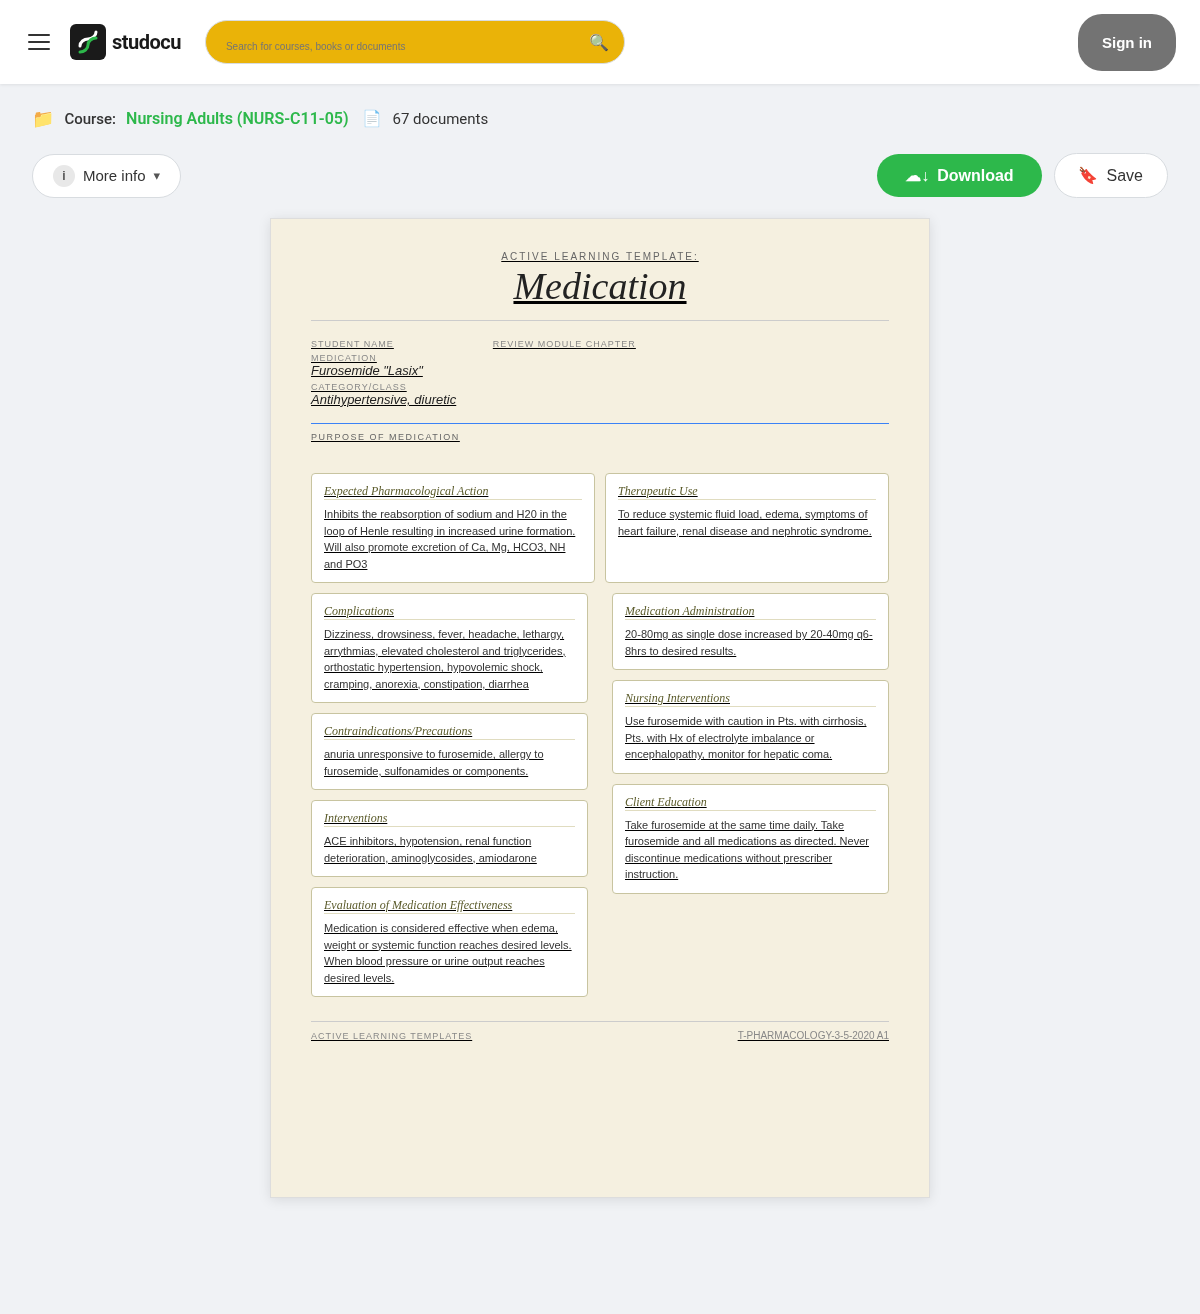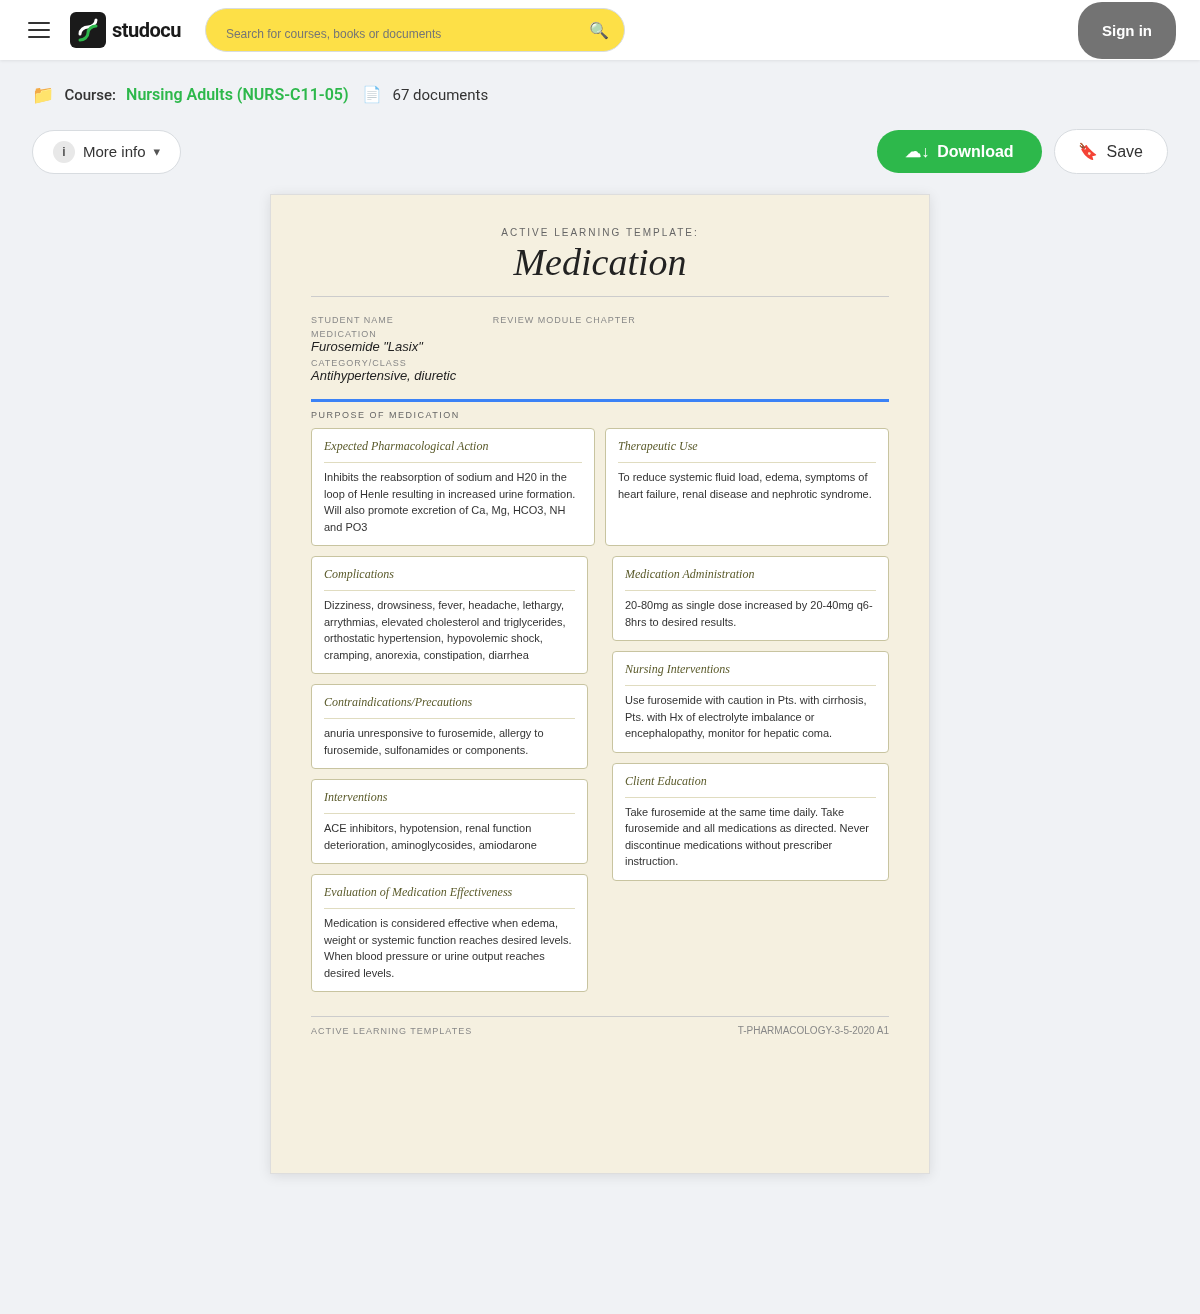--- a/index.html
+++ b/index.html
@@ -8,21 +8,21 @@
       background: #f0f2f5;
       min-height: 1314px;
     }
 
     
     .header {
       background: #fff;
       display: flex;
       align-items: center;
       padding: 0 24px;
-      height: 60px;
+      height: 84px;
       box-shadow: 0 1px 3px rgba(0,0,0,0.08);
       position: sticky;
       top: 0;
       z-index: 100;
       gap: 16px;
     }
 
     .hamburger-btn {
       background: none;
       border: none;
@@ -62,24 +62,24 @@
       flex: 1;
       max-width: 560px;
       position: relative;
     }
     .search-bar input {
       width: 100%;
       height: 44px;
       border: 1.5px solid #d8dce0;
       border-radius: 24px;
       padding: 8px 48px 0 20px;
-      font-size: 12px;
+      font-size: 10px;
       color: #555;
       outline: none;
-      background: #fde047;
+      background: #eab308;
     }
     .search-icon-wrap {
       position: absolute;
       right: 16px;
       top: 50%;
       transform: translateY(-50%);
       color: #888;
       font-size: 16px;
       pointer-events: none;
     }
@@ -200,20 +200,21 @@
       font-size: 16px;
       font-weight: 500;
       cursor: pointer;
     }
 
     
     .document-area {
       padding: 0 32px 40px;
       display: flex;
       justify-content: center;
+      text-decoration: underline;
     }
 
     .document-page {
       background: #f5f0e0;
       border: 1px solid #ddd;
       width: 660px;
       min-height: 980px;
       padding: 32px 40px;
       box-shadow: 0 2px 12px rgba(0,0,0,0.1);
       position: relative;
@@ -263,23 +264,23 @@
       color: #222;
       font-style: italic;
     }
 
     .doc-section-title {
       font-size: 9px;
       letter-spacing: 1.5px;
       text-transform: uppercase;
       color: #666;
       font-family: Arial, sans-serif;
-      margin-bottom: 4px;
+      margin-bottom: 27px;
       padding: 8px 0 4px;
-      border-top: 3px solid #3b82f6;
+      border-top: 1px solid #3b82f6;
     }
 
     .purpose-grid {
       display: grid;
       grid-template-columns: 1fr 1fr;
       gap: 10px;
       margin-bottom: 10px;
     }
 
     .doc-card {
@@ -288,21 +289,21 @@
       border-radius: 4px;
       padding: 10px 12px;
     }
     .doc-card-title {
       font-size: 12px;
       font-style: italic;
       color: #5a5a2a;
       font-family: Georgia, serif;
       margin-bottom: 6px;
       border-bottom: 1px solid #e0dcc0;
-      padding-bottom: 8px;
+      padding-bottom: 0;
     }
     .doc-card-content {
       font-size: 11px;
       color: #333;
       line-height: 1.5;
       font-family: Arial, sans-serif;
     }
 
     .lower-grid {
       display: grid;

